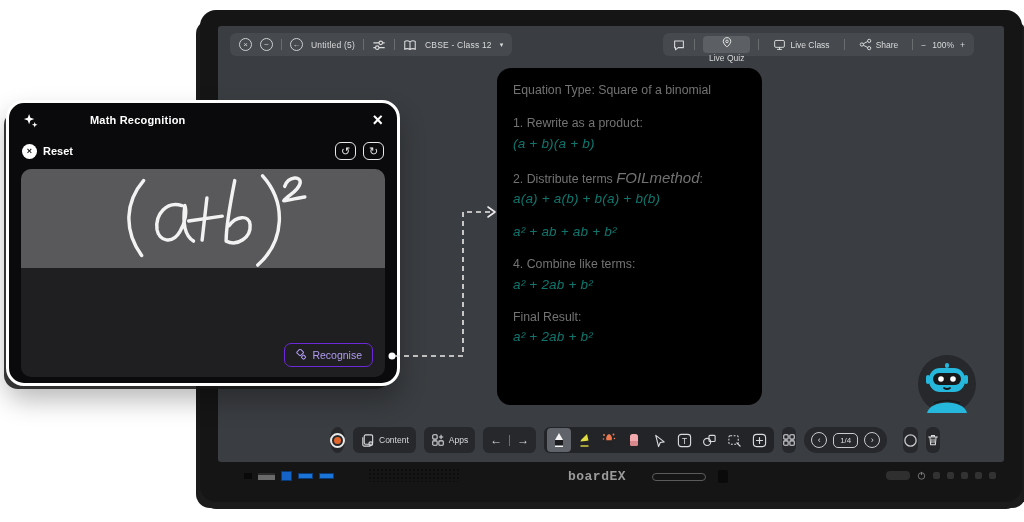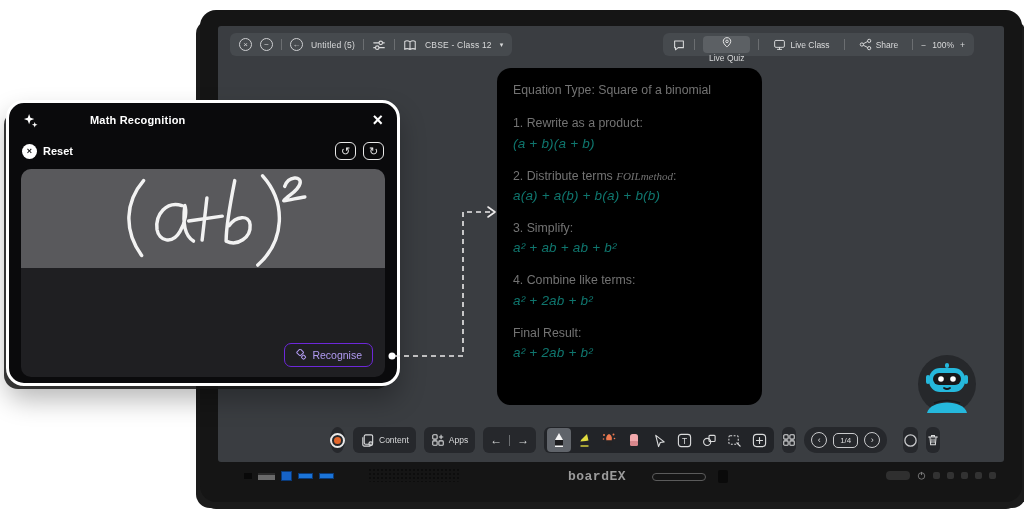--- a/index.html
+++ b/index.html
@@ -31,21 +31,21 @@
   .zoomctrl { display:inline-flex; align-items:center; gap:6px; }
 
   
   .eq-card { position:absolute; left:279px; top:42px; width:265px; height:337px;
     background:#000; border-radius:14px; padding:15px 16px; color:#f1f1f1; }
   .blk { margin-bottom:18px; }
   .blk:last-child { margin-bottom:0; }
   .blk .t { font-size:12.3px; color:#737373; line-height:1.25; }
   .blk .m { font-family:Liberation Sans, sans-serif; font-style:italic; font-size:13.5px;
     color:#0f766e; margin-top:4px; letter-spacing:.2px; }
-  .t .inline-math { font-family:Liberation Serif, serif; font-style:italic; font-size:11px; }
+  .t .inline-math { font-family:Liberation Sans, sans-serif; font-style:italic; font-size:15px; }
 
   
   .connector { position:absolute; left:385px; top:200px; width:125px; height:168px; z-index:60; pointer-events:none; }
 
   
   .robot { position:absolute; left:700px; top:329px; width:58px; height:58px; }
 
   
   .btb { position:absolute; left:0; right:0; bottom:15px; height:14px; display:flex;
     align-items:center; gap:8px; padding:0 74px 0 112px; }
@@ -184,21 +184,20 @@
         </div>
         <div class="blk">
           <div class="t">1. Rewrite as a product:</div>
           <div class="m">(a + b)(a + b)</div>
         </div>
         <div class="blk">
           <div class="t"><span>2. Distribute terms </span><span class="inline-math">FOILmethod</span><span>:</span></div>
           <div class="m">a(a) + a(b) + b(a) + b(b)</div>
         </div>
         <div class="blk">
-          <div class="t">3. Simplify:</div>
           <div class="m">a² + ab + ab + b²</div>
         </div>
         <div class="blk">
           <div class="t">4. Combine like terms:</div>
           <div class="m">a² + 2ab + b²</div>
         </div>
         <div class="blk">
           <div class="t">Final Result:</div>
           <div class="m">a² + 2ab + b²</div>
         </div>

